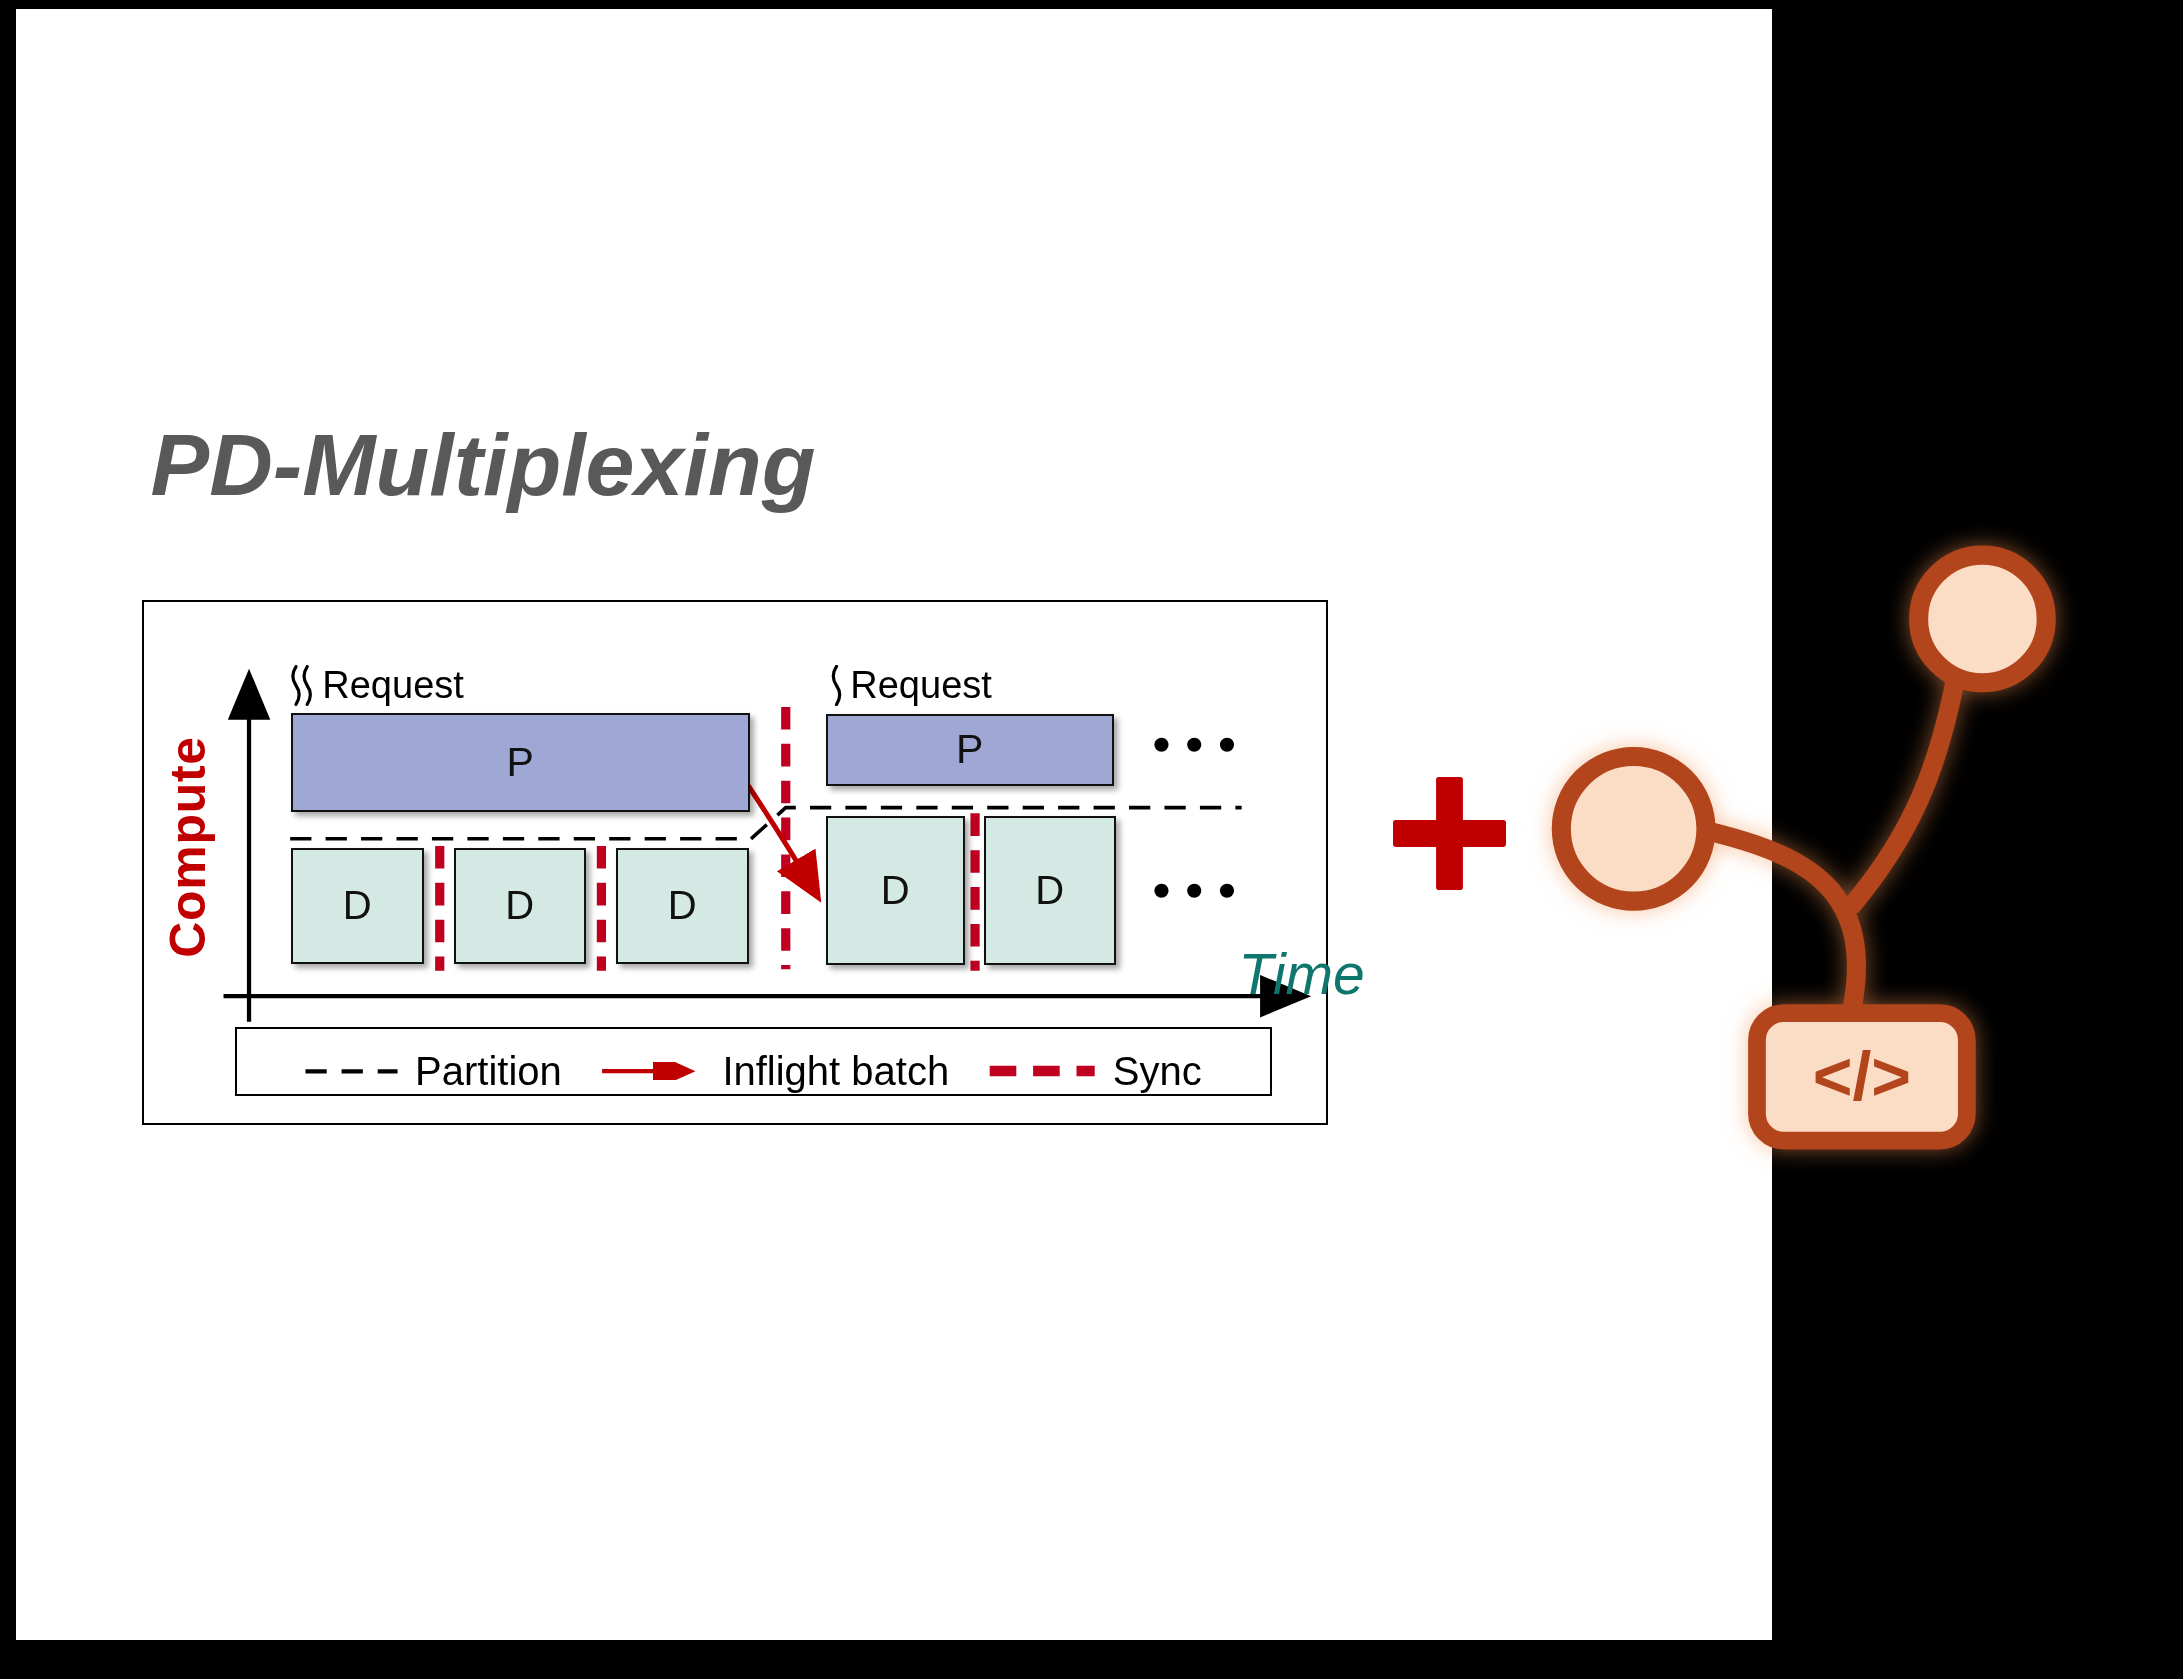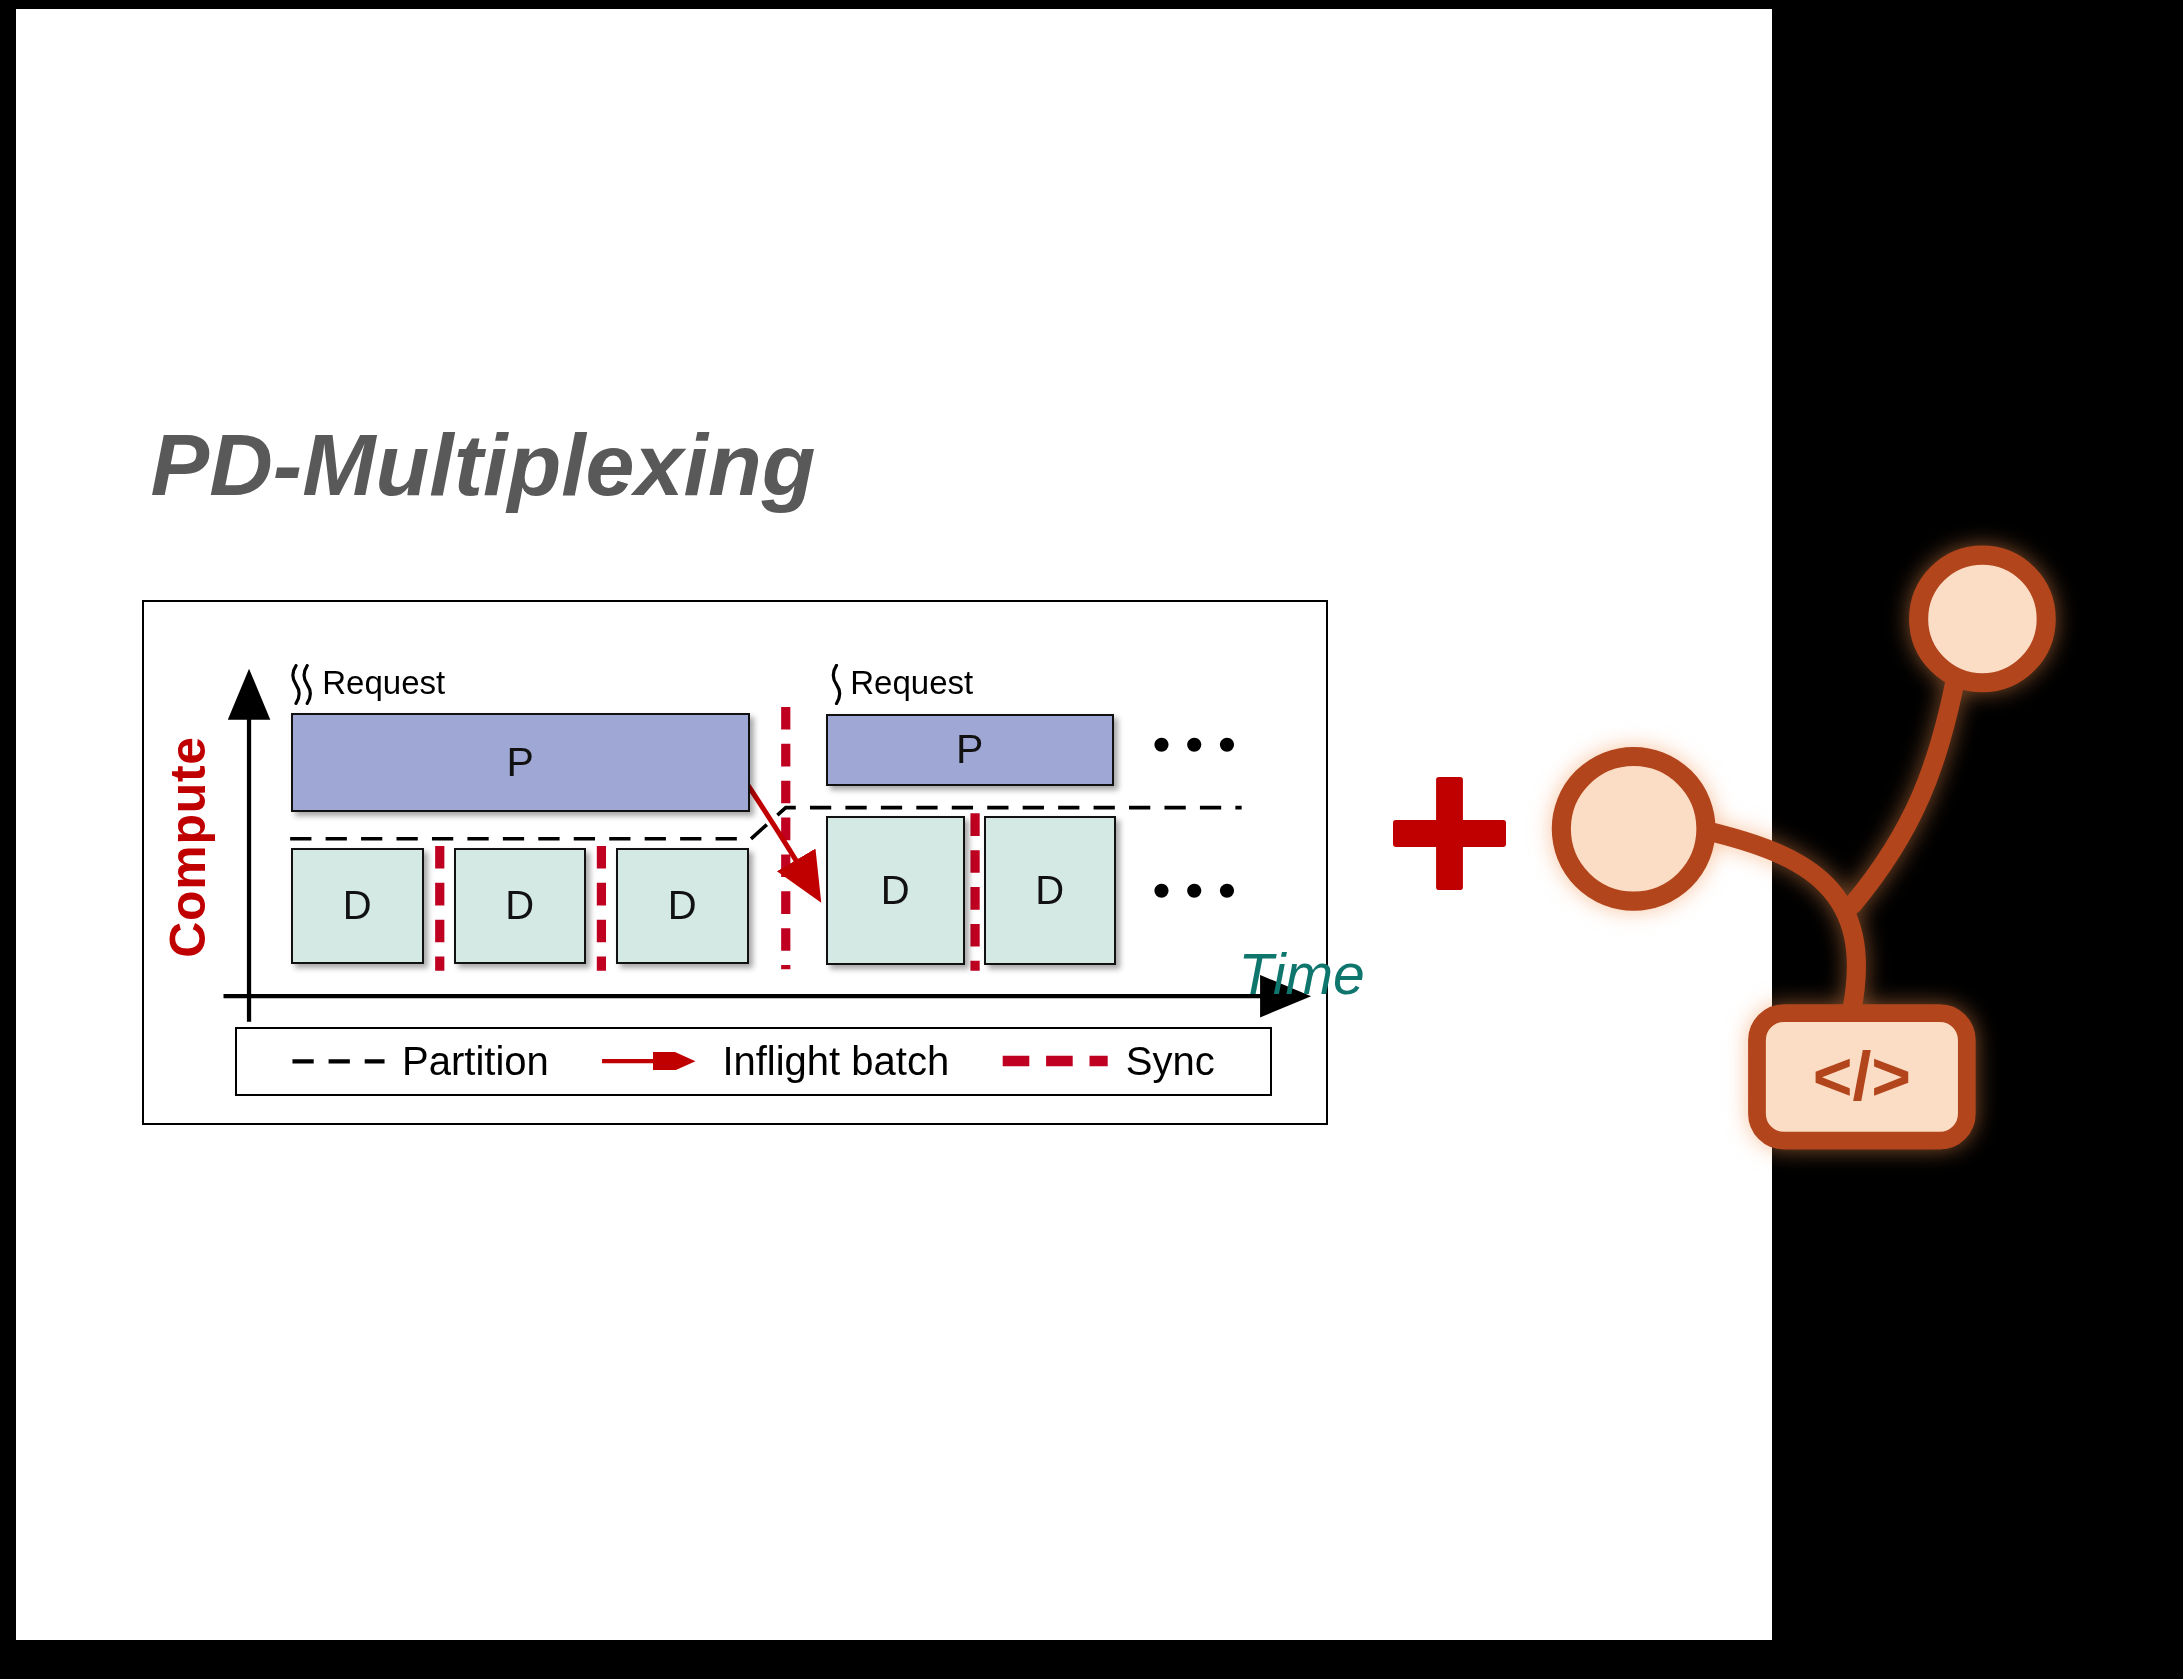--- a/index.html
+++ b/index.html
@@ -43,22 +43,23 @@
     transform: translate(-50%, -50%) rotate(-90deg);
     font-size: 50px;
     font-weight: bold;
     color: #C00000;
     white-space: nowrap;
     letter-spacing: 0.7px;
   }
   .req {
     position: absolute;
     display: flex;
+    align-items: center;
     gap: 5.7px;
-    font-size: 33px;
+    font-size: 38px;
     color: #000;
   }
   .req1 { left: 145px; top: 62px; }
   .req2 { left: 684px; top: 62px; }
 
   .pbox, .dbox {
     position: absolute;
     border: 2.1px solid #111;
     box-shadow: 3.5px 4.3px 5.7px rgba(0,0,0,0.35);
     display: flex;
@@ -96,23 +97,23 @@
     margin-left: 40px;
   }
 
   .legend {
     position: absolute;
     left: 91px; top: 425px;
     width: 1037px; height: 69px;
     border: 2.1px solid #000;
     background: #fff;
     display: flex;
-    align-items: center;
+    align-items: flex-end;
     justify-content: center;
-    gap: 50px;
+    gap: 37px;
     font-size: 40px;
     color: #000;
     white-space: nowrap;
   }
   .leg-item { display: flex; align-items: center; gap: 15.6px; }
 
   
   .plus-icon {
     position: absolute;
     left: 1377px; top: 768px;

